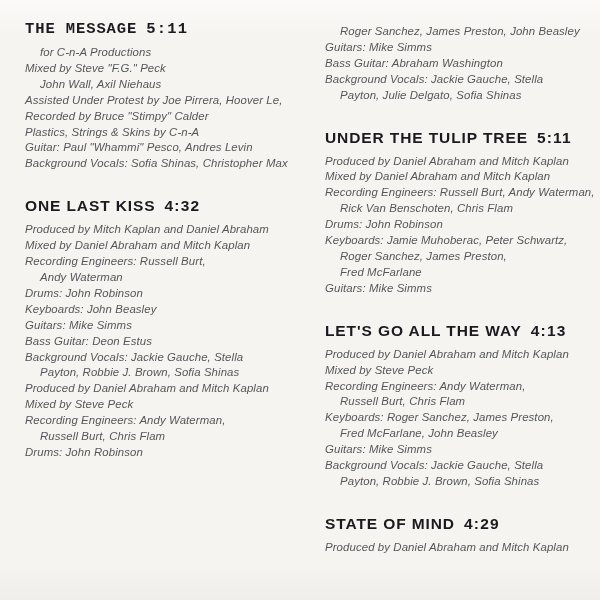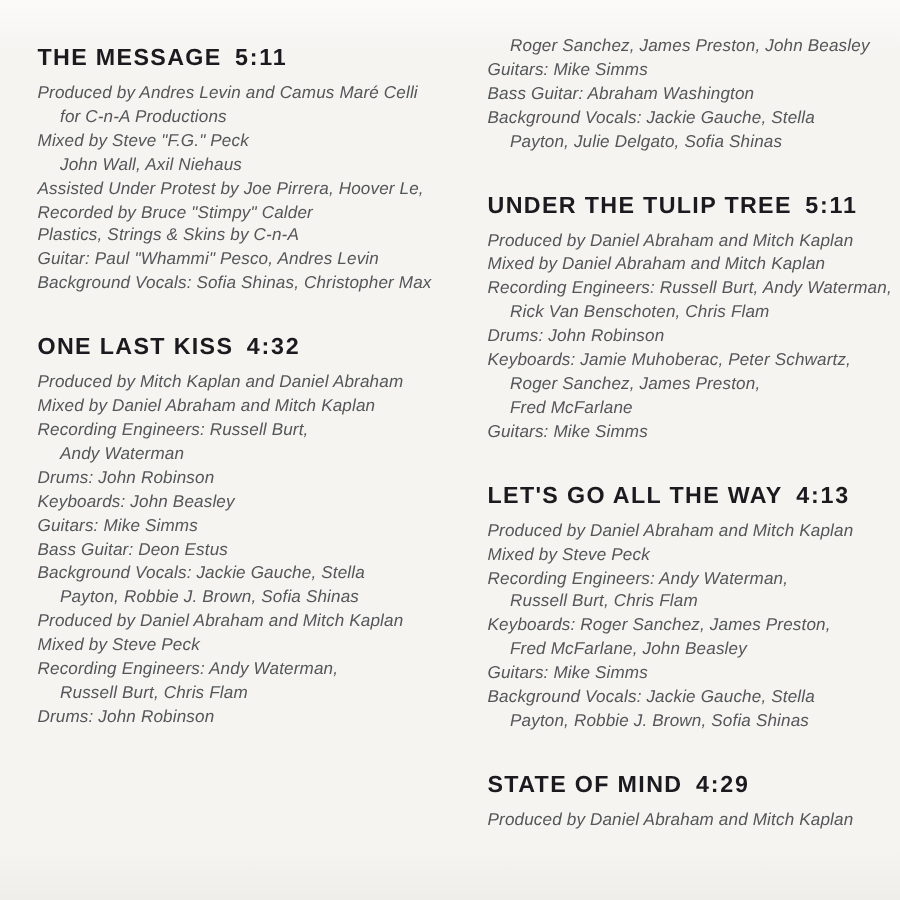--- a/index.html
+++ b/index.html
@@ -26,42 +26,41 @@
   .col-left  { width: 276px; }
   .col-right { width: 257px; }
   .track-title {
     font-size: 15.5px;
     font-weight: bold;
     letter-spacing: 0.9px;
     color: #1a1a1f;
     margin: 25px 0 7px 0;
     white-space: nowrap;
   }
-  .col > .track-title:first-child { margin-top: 14px; }
+  .col > .track-title:first-child { margin-top: 4px; font-family: Liberation Mono, monospace; }
   .track-title .time { margin-left: 9px; letter-spacing: 1.2px; }
   .credits { margin: 0; }
   .col > .credits:first-child { margin-top: 8px; }
   .credit-line {
     font-style: italic;
     font-size: 11.4px;
     line-height: 15.9px;
     color: #55565a;
     letter-spacing: 0.1px;
     white-space: nowrap;
   }
   .credit-line.indent { padding-left: 15px; }
 </style>
 </head>
 <body>
 
 <div class="page">
   <div class="col col-left" id="col-0">
       <h2 class="track-title"><span>THE MESSAGE</span><span class="time">5:11</span></h2>
       <div class="credits">
-        <div class="credit-line">Produced by Andres Levin and Camus Maré Celli</div>
         <div class="credit-line indent">for C-n-A Productions</div>
         <div class="credit-line">Mixed by Steve "F.G." Peck</div>
         <div class="credit-line indent">John Wall, Axil Niehaus</div>
         <div class="credit-line">Assisted Under Protest by Joe Pirrera, Hoover Le,</div>
         <div class="credit-line">Recorded by Bruce "Stimpy" Calder</div>
         <div class="credit-line">Plastics, Strings &amp; Skins by C-n-A</div>
         <div class="credit-line">Guitar: Paul "Whammi" Pesco, Andres Levin</div>
         <div class="credit-line">Background Vocals: Sofia Shinas, Christopher Max</div>
       </div>
       <h2 class="track-title"><span>ONE LAST KISS</span><span class="time">4:32</span></h2>

